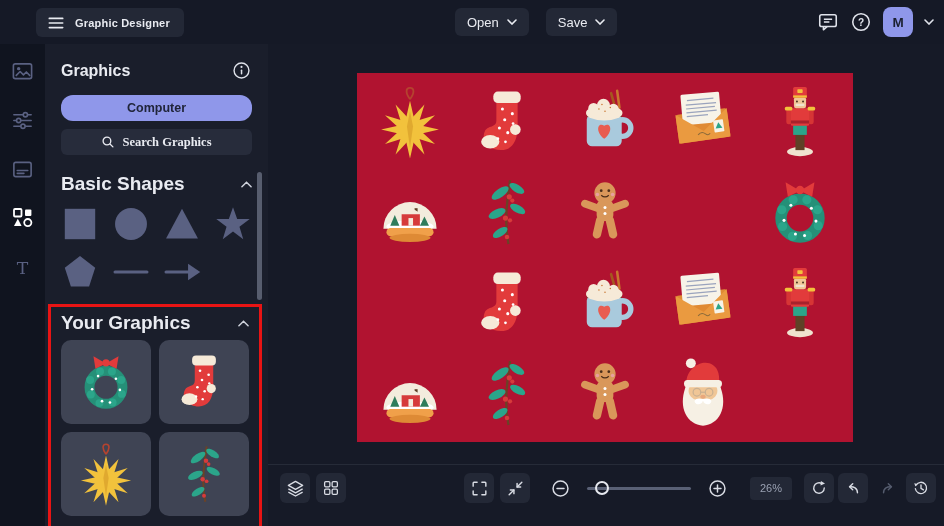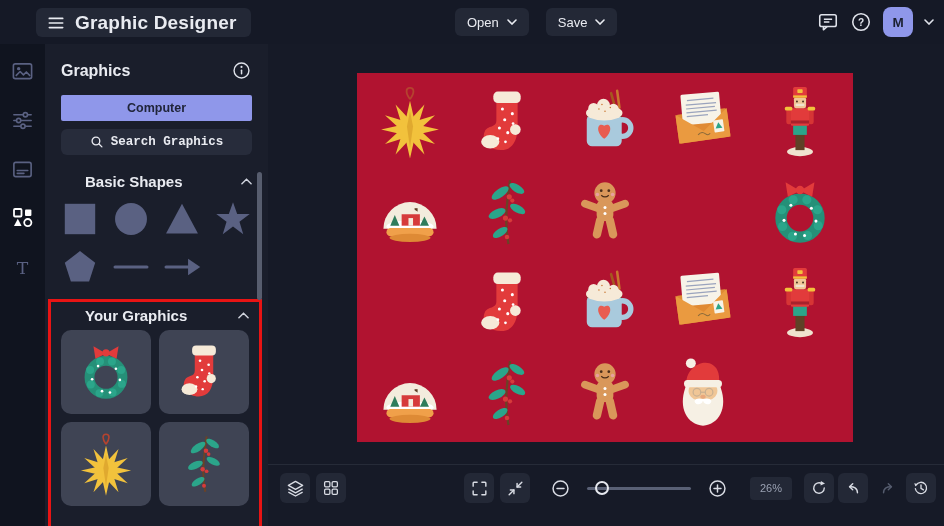--- a/index.html
+++ b/index.html
@@ -9,39 +9,39 @@
   }
   *{margin:0;padding:0;box-sizing:border-box;}
   html,body{width:944px;height:526px;overflow:hidden;}
   body{background:var(--bg);font-family:"Liberation Sans",sans-serif;color:var(--txt);position:relative;}
   svg{display:block;}
   .defs{position:absolute;width:0;height:0;overflow:hidden;}
 
   
   .topbar{position:absolute;left:0;top:0;width:944px;height:44px;background:#151926;}
   .title-pill{position:absolute;left:36px;top:8px;height:29px;background:var(--pill);border-radius:6px;display:flex;align-items:center;gap:9px;padding:0 14px 0 10px;}
-  .title-pill .label{font-size:19px;font-weight:700;letter-spacing:.2px;}
+  .title-pill .label{font-size:11px;font-weight:700;letter-spacing:.2px;}
   .tb-center{position:absolute;left:455px;top:8px;display:flex;gap:17px;}
   .tb-btn{height:28px;background:var(--pill);border:none;border-radius:6px;color:var(--txt);font-size:13px;font-family:"Liberation Sans",sans-serif;display:flex;align-items:center;gap:8px;padding:8px 12px;cursor:pointer;}
   .tb-right{position:absolute;right:10px;top:0;height:44px;display:flex;align-items:center;gap:11px;}
   .avatar{width:30px;height:30px;border-radius:8px;background:var(--accent);color:#1b2030;font-weight:700;font-size:13.5px;display:flex;align-items:center;justify-content:center;}
 
   
   .rail{position:absolute;left:0;top:44px;width:45px;height:482px;background:var(--rail);display:flex;flex-direction:column;align-items:center;padding-top:14px;gap:23px;}
   .rail-item{width:26px;height:26px;display:flex;align-items:center;justify-content:center;color:var(--shape);cursor:pointer;}
   .rail-item.active{color:#fff;}
 
   
   .panel{position:absolute;left:45px;top:44px;width:223px;height:482px;background:var(--panel);padding:16px 16px 0;}
   .panel-head{display:flex;align-items:center;justify-content:space-between;margin-bottom:14px;}
   .panel-title{font-size:16px;font-weight:700;}
-  .btn-computer{width:100%;height:26px;border:none;border-radius:2px;background:var(--accent);color:#20253a;font-size:12.5px;font-weight:700;font-family:"Liberation Sans",sans-serif;cursor:pointer;margin-bottom:8px;}
-  .btn-search{width:100%;height:26px;border:none;border-radius:6px;background:var(--pill2);color:var(--txt);font-size:12.5px;font-weight:700;font-family:Liberation Mono, monospace;display:flex;align-items:center;justify-content:center;gap:7px;cursor:pointer;}
+  .btn-computer{width:100%;height:26px;border:none;border-radius:12px;background:var(--accent);color:#20253a;font-size:12.5px;font-weight:700;font-family:"Liberation Sans",sans-serif;cursor:pointer;margin-bottom:8px;}
+  .btn-search{width:100%;height:26px;border:none;border-radius:6px;background:var(--pill2);color:var(--txt);font-size:12.5px;font-weight:700;font-family:Liberation Serif, serif;display:flex;align-items:center;justify-content:center;gap:7px;cursor:pointer;}
   .sec-head{display:flex;align-items:center;justify-content:space-between;cursor:pointer;}
-  .sec-title{font-size:15px;font-weight:700;margin-left:24px;}
+  .sec-title{font-size:19px;font-weight:700;}
   .shapes-sec{margin-top:18px;}
   .shapes-grid{margin-top:10px;display:grid;grid-template-columns:repeat(4,1fr);gap:10px 12px;}
   .shape-cell{height:38px;display:flex;align-items:center;justify-content:center;cursor:pointer;}
   .shape-cell svg{width:38px;height:38px;fill:var(--shape);}
   .highlight{position:relative;margin:13px -10px 0 -13px;border:3px solid var(--hl);padding:5px 10px 20px 10px;}
   .thumb-grid{margin-top:6px;display:grid;grid-template-columns:repeat(2,1fr);gap:8px;}
   .thumb{height:84px;background:var(--thumb);border-radius:10px;display:flex;align-items:center;justify-content:center;cursor:pointer;}
   .thumb svg{width:66px;height:66px;}
   .scroll-thumb{position:absolute;right:6px;top:128px;width:5px;height:128px;border-radius:3px;background:#575d6e;z-index:6;cursor:pointer;}
 

